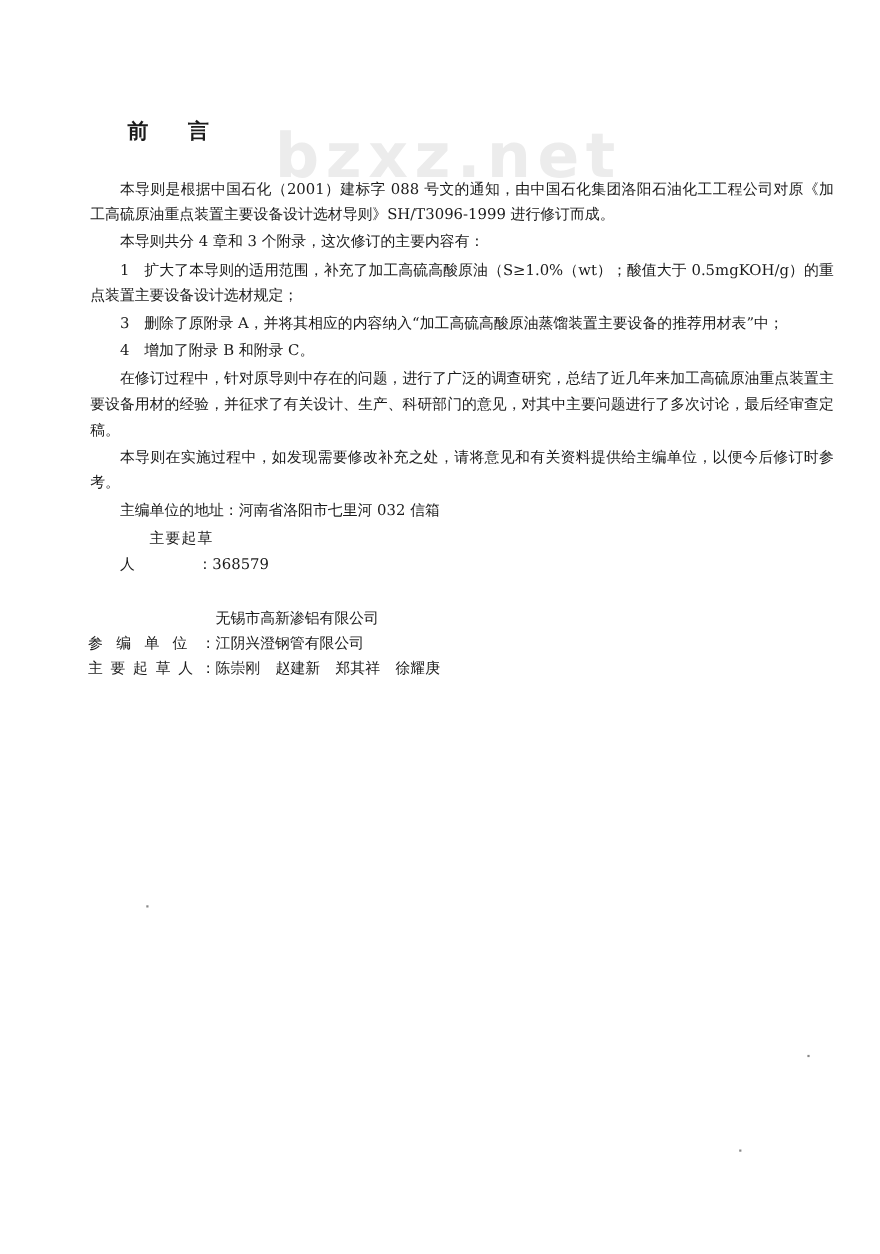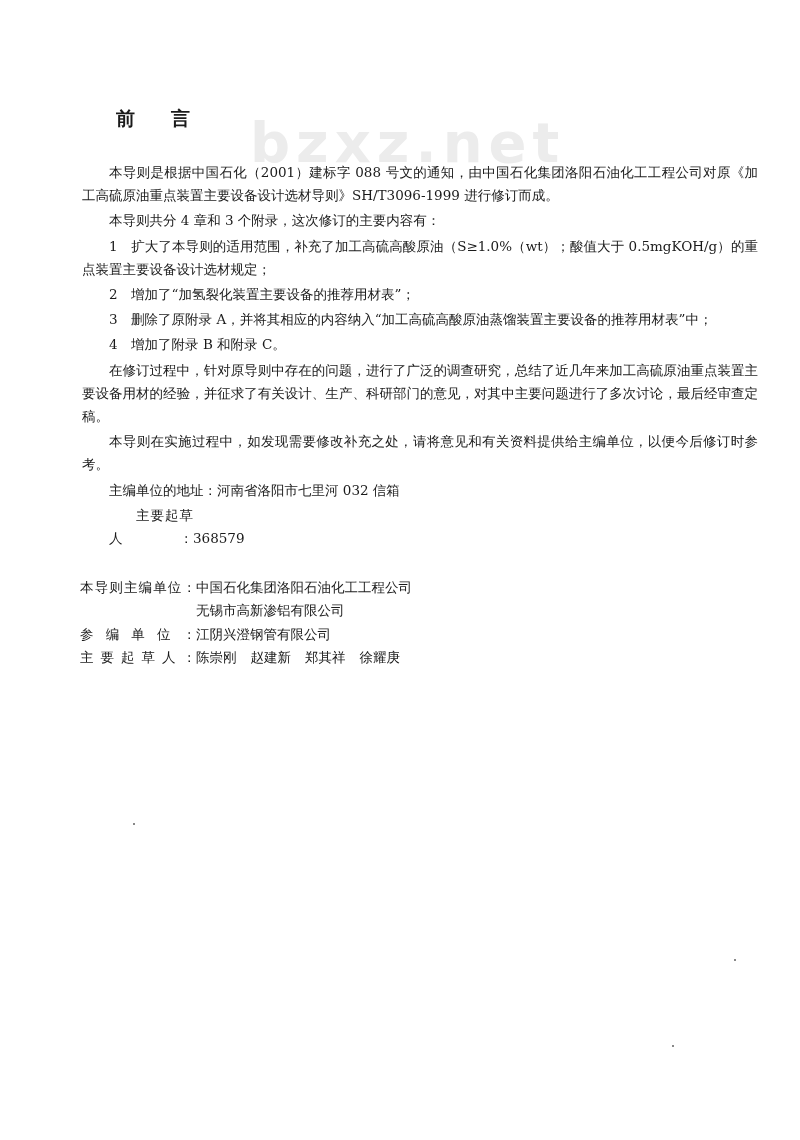--- a/index.html
+++ b/index.html
@@ -24,39 +24,34 @@
 
 <div class="watermark">bzxz.net</div>
 
 <div class="page">
   <div class="title">前言</div>
 
   <div class="body">
     <p class="ind">本导则是根据中国石化（2001）建标字 088 号文的通知，由中国石化集团洛阳石油化工工程公司对原《加工高硫原油重点装置主要设备设计选材导则》SH/T3096-1999 进行修订而成。</p>
     <p class="ind">本导则共分 4 章和 3 个附录，这次修订的主要内容有：</p>
     <p class="ind">1　扩大了本导则的适用范围，补充了加工高硫高酸原油（S≥1.0%（wt）；酸值大于 0.5mgKOH/g）的重点装置主要设备设计选材规定；</p>
-    <p class="ind">2　增加了“加氢裂化装置主要设备的推荐用材表”；</p>
     <p class="ind">3　删除了原附录 A，并将其相应的内容纳入“加工高硫高酸原油蒸馏装置主要设备的推荐用材表”中；</p>
     <p class="ind">4　增加了附录 B 和附录 C。</p>
     <p class="ind">在修订过程中，针对原导则中存在的问题，进行了广泛的调查研究，总结了近几年来加工高硫原油重点装置主要设备用材的经验，并征求了有关设计、生产、科研部门的意见，对其中主要问题进行了多次讨论，最后经审查定稿。</p>
     <p class="ind">本导则在实施过程中，如发现需要修改补充之处，请将意见和有关资料提供给主编单位，以便今后修订时参考。</p>
 
     <p class="ind">
       <span>主编单位的地址：</span><span>河南省洛阳市七里河 032 信箱</span>
     </p>
     <p class="ind">
       <span class="lbl" style="width:84px">主要起草人：</span><span>368579</span>
     </p>
 
     <div class="gap"></div>
 
-    <div class="row" style="padding-left:0">
-      <span class="lbl">本导则主编单位：</span>
-        <span>中国石化集团洛阳石油化工工程公司</span>
-    </div>
     <div class="row">
       <span class="lbl"></span>
         <span>无锡市高新渗铝有限公司</span>
     </div>
     <div class="row">
       <span class="lbl">参编单位：</span>
         <span>江阴兴澄钢管有限公司</span>
     </div>
     <div class="row names">
       <span class="lbl" style="margin-right:0">主要起草人：</span>

